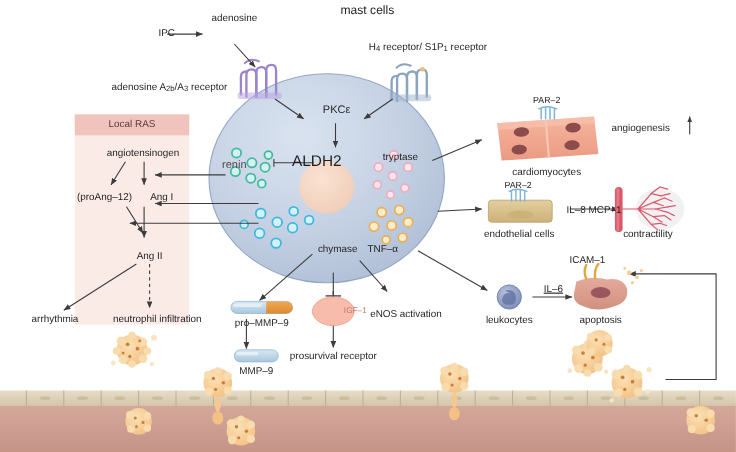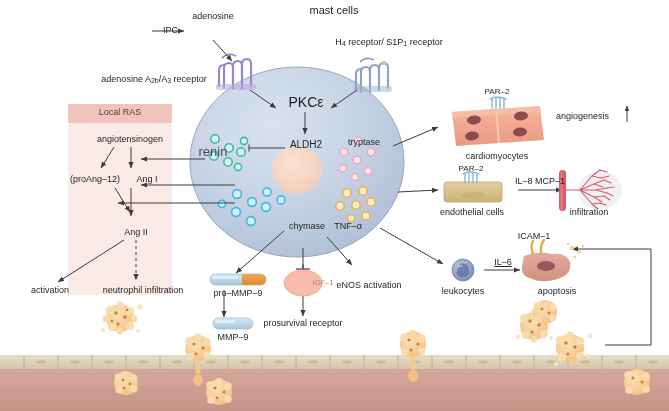--- a/index.html
+++ b/index.html
@@ -485,57 +485,57 @@
             <circle cx="196" cy="354" r="1.4"></circle>
           </g>
         <path d="M197,361 Q193,369 198,376 Q203,369 199,361 Z" fill="#f5c98e"></path>
         <ellipse cx="198" cy="380" rx="5" ry="6" fill="#f3c184"></ellipse>
       </g>
     </g>
   </svg>
 
   <div class="lbl ttl c" style="left:334px;top:4px;">mast cells</div>
 
-  <div class="lbl c" style="left:152px;top:26px;padding-left:37px;">IPC</div>
+  <div class="lbl c" style="left:133px;top:26px;padding-left:37px;">IPC</div>
   <div class="lbl c" style="left:213px;top:12px;">adenosine</div>
 
   <div class="lbl c" style="left:154px;top:75px;"><span>adenosine A</span><span class="sub">2b</span><span>/A</span><span class="sub">3</span><span> receptor</span></div>
 
   <div class="lbl c" style="left:389px;top:38px;"><span>H</span><span class="sub">4</span><span> receptor/ S1P</span><span class="sub">1</span><span> receptor</span></div>
 
-  <div class="lbl c" style="left:306px;top:95px;font-size:14px;">PKCε</div>
-  <div class="lbl c" style="left:306px;top:139px;font-size:10px;">ALDH2</div>
-
-  <div class="lbl c" style="left:213px;top:145px;font-size:13px;color:#4a4a4a;">renin</div>
+  <div class="lbl c" style="left:306px;top:95px;font-size:10px;">PKCε</div>
+  <div class="lbl c" style="left:288px;top:139px;font-size:14px;">ALDH2</div>
+
+  <div class="lbl c" style="left:213px;top:145px;font-size:10px;color:#4a4a4a;">renin</div>
   <div class="lbl c" style="left:296px;top:222px;margin-left:11px;">chymase</div>
   <div class="lbl c" style="left:364px;top:138px;">tryptase</div>
   <div class="lbl c" style="left:348px;top:222px;">TNF–α</div>
 
   <div class="lbl c" style="left:120px;top:108px;color:#5a3a38;">Local RAS</div>
   <div class="lbl c" style="left:130px;top:135px;">angiotensinogen</div>
   <div class="lbl c" style="left:95px;top:175px;">(proAng–12)</div>
   <div class="lbl c" style="left:147px;top:175px;">Ang I</div>
   <div class="lbl c" style="left:136px;top:228px;">Ang II</div>
 
-  <div class="lbl c" style="left:50px;top:286px;">activation</div>
+  <div class="lbl c" style="left:50px;top:286px;">arrhythmia</div>
   <div class="lbl c" style="left:143px;top:286px;">neutrophil infiltration</div>
 
   <div class="lbl c" style="left:238px;top:289px;">pro–MMP–9</div>
   <div class="lbl c" style="left:233px;top:333px;">MMP–9</div>
   <div class="lbl c" style="left:303px;top:279px;font-size:7.5px;color:#c47a6c;padding-left:40px;">IGF–1</div>
   <div class="lbl c" style="left:303px;top:319px;">prosurvival receptor</div>
   <div class="lbl c" style="left:369px;top:281px;">eNOS activation</div>
 
   <div class="lbl c" style="left:497px;top:88px;font-size:8px;">PAR–2</div>
   <div class="lbl c" style="left:497px;top:152px;">cardiomyocytes</div>
   <div class="lbl" style="left:556px;top:112px;"><span>angiogenesis</span></div>
 
   <div class="lbl c" style="left:471px;top:165px;font-size:8px;">PAR–2</div>
   <div class="lbl c" style="left:472px;top:208px;">endothelial cells</div>
-  <div class="lbl c" style="left:540px;top:177px;text-align:center;">IL–8 MCP–1</div>
-  <div class="lbl c" style="left:589px;top:208px;">infiltration</div>
+  <div class="lbl c" style="left:540px;top:187px;text-align:center;">IL–8 MCP–1</div>
+  <div class="lbl c" style="left:589px;top:208px;">contractility</div>
 
   <div class="lbl c" style="left:463px;top:287px;">leukocytes</div>
   <div class="lbl c" style="left:503px;top:258px;text-decoration:underline;">IL–6</div>
   <div class="lbl c" style="left:534px;top:232px;">ICAM–1</div>
-  <div class="lbl c" style="left:546px;top:287px;margin-left:11px;">apoptosis</div>
+  <div class="lbl c" style="left:546px;top:287px;">apoptosis</div>
 
 </div>
 
 </body></html>

